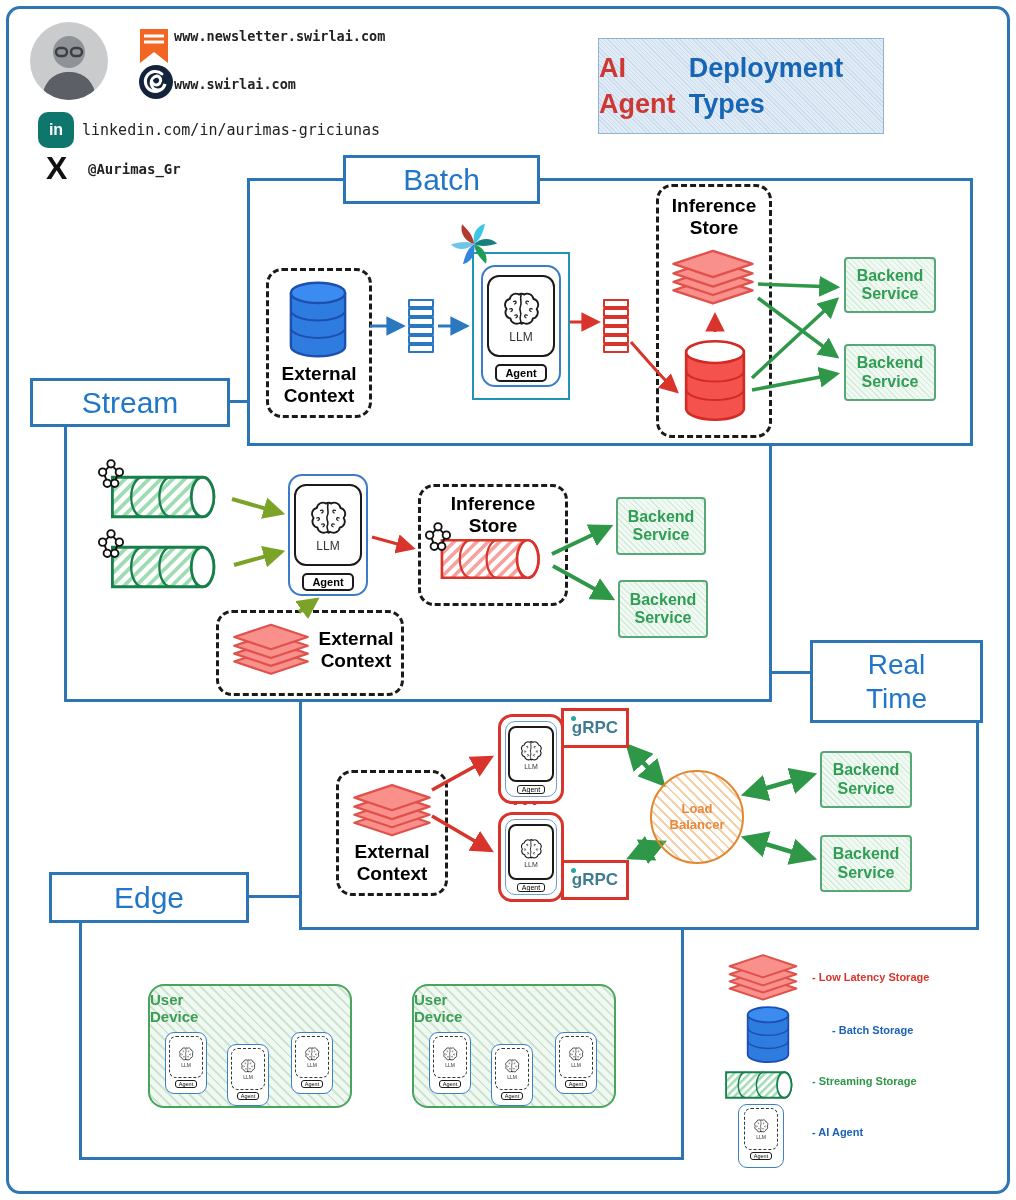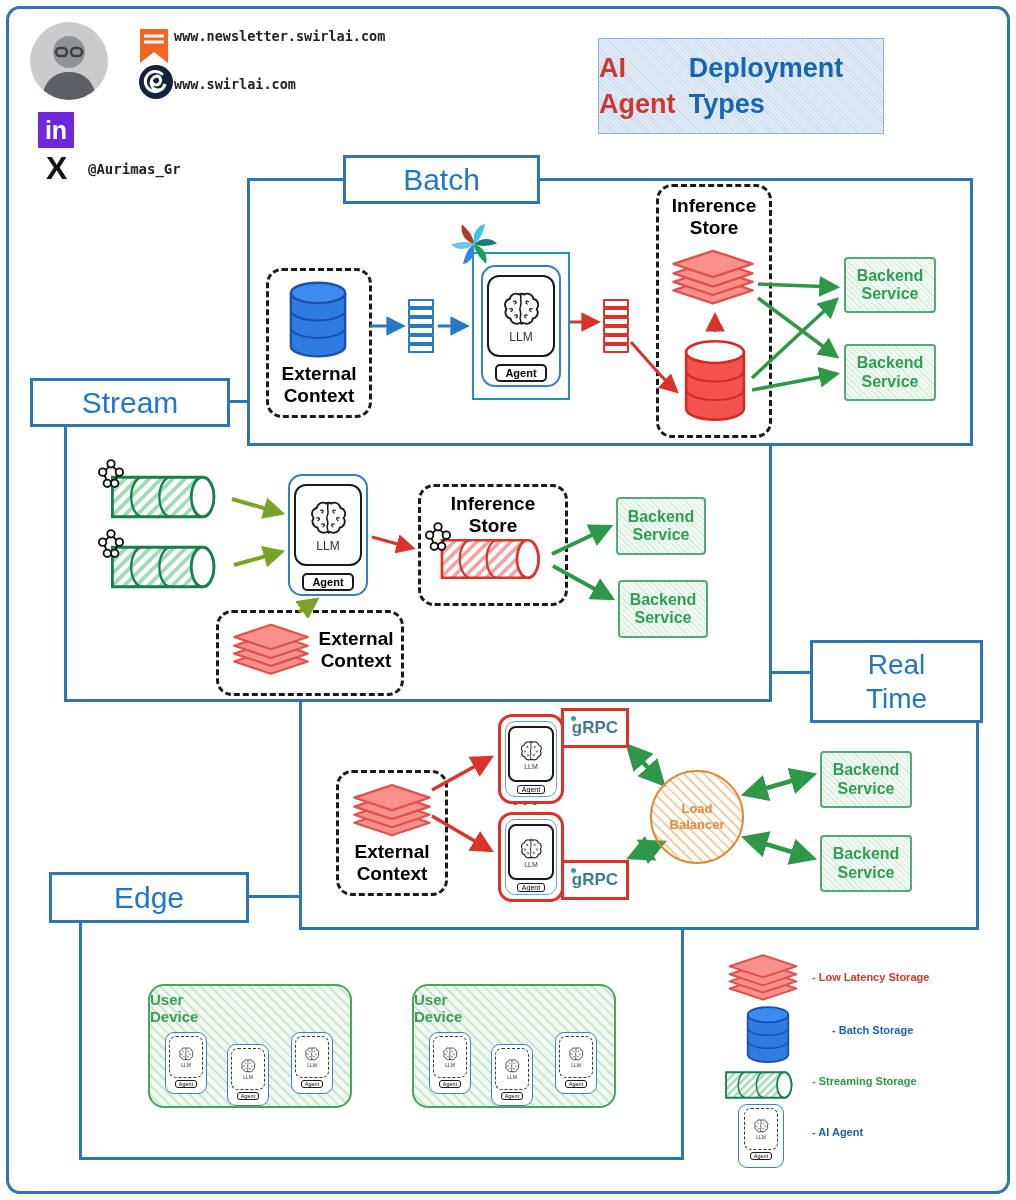--- a/index.html
+++ b/index.html
@@ -67,21 +67,21 @@
              color:#e8883b;font-weight:700;font-size:13px;line-height:1.2;}
   .dots{color:#d9342b;font-weight:700;font-size:24px;letter-spacing:3px;z-index:10;line-height:10px;}
 
   
   .user-device{border:2px solid #4aa45e;border-radius:16px;z-index:6;background:#f0f8f1;
                background-image:repeating-linear-gradient(45deg,rgba(74,164,94,.22) 0 2px,transparent 2px 7px);}
   .ud-title{font-weight:700;font-size:15px;color:#3b9e54;text-align:left;line-height:1.15;margin-top:5px;}
 
   
   .mono{font-family:"DejaVu Sans Mono",monospace;color:#222;}
-  .li-badge{background:#6d28d9;border-radius:0;color:#fff;font-weight:700;font-size:25px;
+  .li-badge{background:#0f766e;border-radius:10px;color:#fff;font-weight:700;font-size:16px;
             display:flex;align-items:center;justify-content:center;z-index:10;}
   .x-glyph{font-weight:700;font-size:32px;color:#111;line-height:1;z-index:10;}
 
   
   .title-box{border:1.5px solid #8fb3d6;background:#e1ecf7;
              background-image:repeating-linear-gradient(45deg,rgba(120,160,200,.22) 0 1px,transparent 1px 3px);
              display:flex;flex-direction:row;align-items:center;justify-content:center;z-index:10;}
   .title-l1{color:#cf3732;font-size:27px;font-weight:700;line-height:1.35;}
   .title-l2{color:#1766b5;font-size:27px;font-weight:700;line-height:1.35;}
 
@@ -200,20 +200,21 @@
     <line x1="5" y1="8" x2="25" y2="8" stroke="#fff" stroke-width="3"></line>
     <line x1="5" y1="14" x2="25" y2="14" stroke="#fff" stroke-width="3"></line>
   </svg>
   <div class="abs mono" style="left:174px;top:28px;font-size:13.5px;font-weight:700">www.newsletter.swirlai.com</div>
   <svg class="abs icon" style="left:138px;top:64px" width="36" height="36" viewBox="0 0 36 36">
     <circle cx="18" cy="18" r="17" fill="#14233c"></circle>
     <path d="M24 10 A10 10 0 1 0 27 20 A7 7 0 1 1 19 12 A4.5 4.5 0 1 1 14 18" fill="none" stroke="#fff" stroke-width="3" stroke-linecap="round"></path>
   </svg>
   <div class="abs mono" style="left:174px;top:76px;font-size:13.5px;font-weight:700">www.swirlai.com</div>
   <div class="abs li-badge" style="left:38px;top:112px;width:36px;height:36px">in</div>
+  <div class="abs mono" style="left:82px;top:121px;font-size:15px">linkedin.com/in/aurimas-griciunas</div>
   <div class="abs x-glyph" style="left:46px;top:152px">X</div>
   <div class="abs mono" style="left:88px;top:161px;font-size:14px;font-weight:700">@Aurimas_Gr</div>
 
   <div class="abs title-box" style="left:598px;top:38px;width:284px;height:94px">
     <div class="title-l1">AI Agent</div>
     <div class="title-l2">Deployment Types</div>
   </div>
 
   <div class="abs sec-rect" style="left:247px;top:178px;width:720px;height:262px"></div>
   <div class="abs line" style="left:64px;top:424px;width:3px;height:278px"></div>

